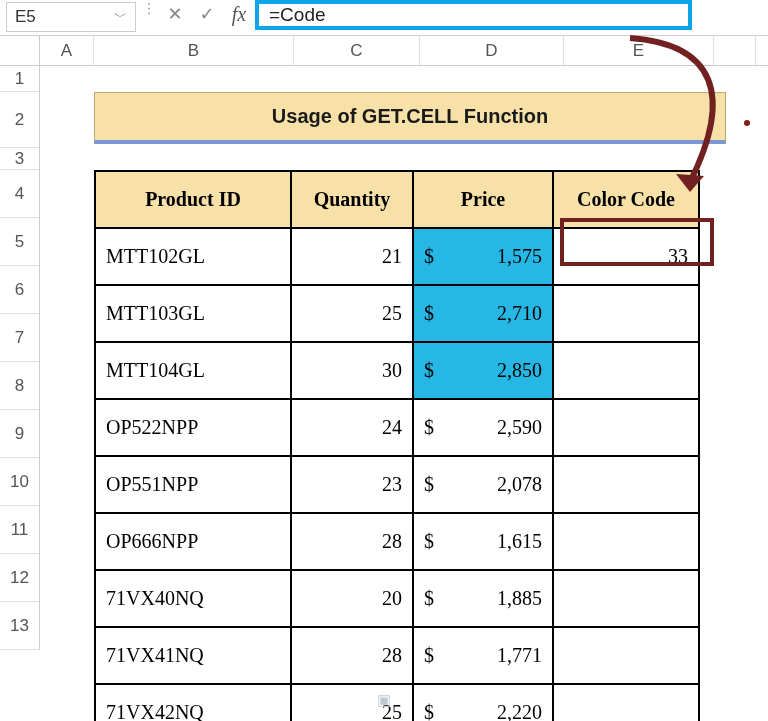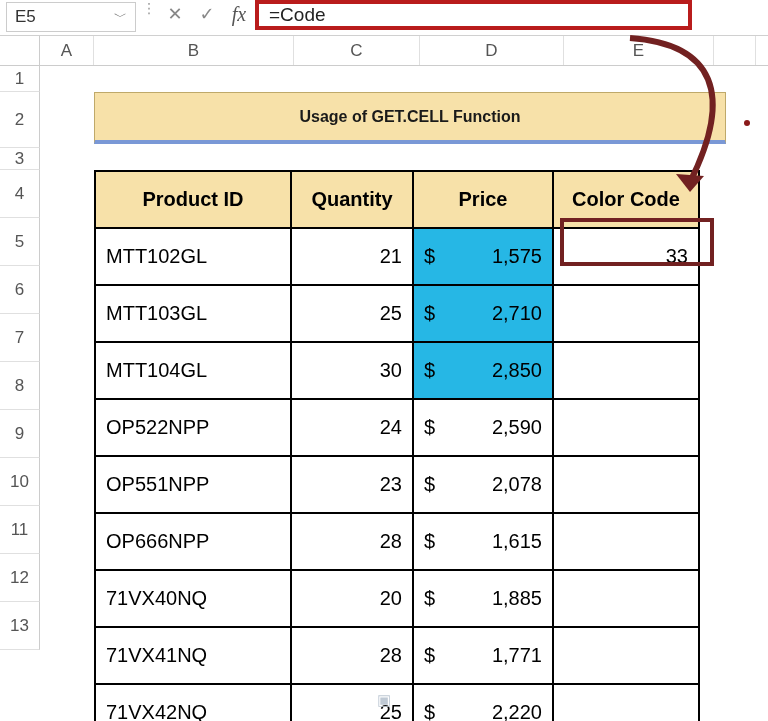--- a/index.html
+++ b/index.html
@@ -56,21 +56,21 @@
   }
   .fn-btn.fx { color: #555; font-style: italic; font-family: "Times New Roman", serif; font-size: 20px; }
   .formula-input {
     flex: 1;
     height: 30px;
     display: flex;
     align-items: center;
     padding: 0 10px;
     font-size: 19px;
     color: #222;
-    border: 4px solid #b91c1c;
+    border: 4px solid #0ea5e9;
     margin-right: 76px;
   }
   .col-headers {
     display: flex;
     height: 30px;
     background: #fff;
     border-bottom: 1px solid #ccc;
   }
   .rowhead-spacer {
     width: 40px;
@@ -109,31 +109,32 @@
   .r3 { height: 22px; }
   .rN { height: 48px; }
   .sheet { position: relative; flex: 1; }
   .sheet-abs { position: absolute; }
   .title-box {
     left: 54px; top: 26px; width: 632px; height: 52px;
     background: #F7E1A9;
     border: 1px solid #bfa96a;
     border-bottom: 4px solid #7a98d6;
     display: flex; align-items: center; justify-content: center;
-    font-size: 16px; font-weight: bold; color: #1a1a1a;
+    font-size: 20px; font-weight: bold; color: #1a1a1a;
   }
   .data-table {
     left: 54px; top: 104px;
     border-collapse: collapse;
   }
   .data-table th, .data-table td {
     border: 2px solid #000;
     height: 48px;
     font-size: 20px;
     padding: 16px 10px;
+    font-family: Liberation Serif, serif;
   }
   .data-table th {
     background: #F7E1A9;
     font-weight: bold;
     text-align: center;
   }
   .th-b { width: 196px; }
   .th-c { width: 122px; }
   .th-d { width: 140px; }
   .th-e { width: 146px; }

